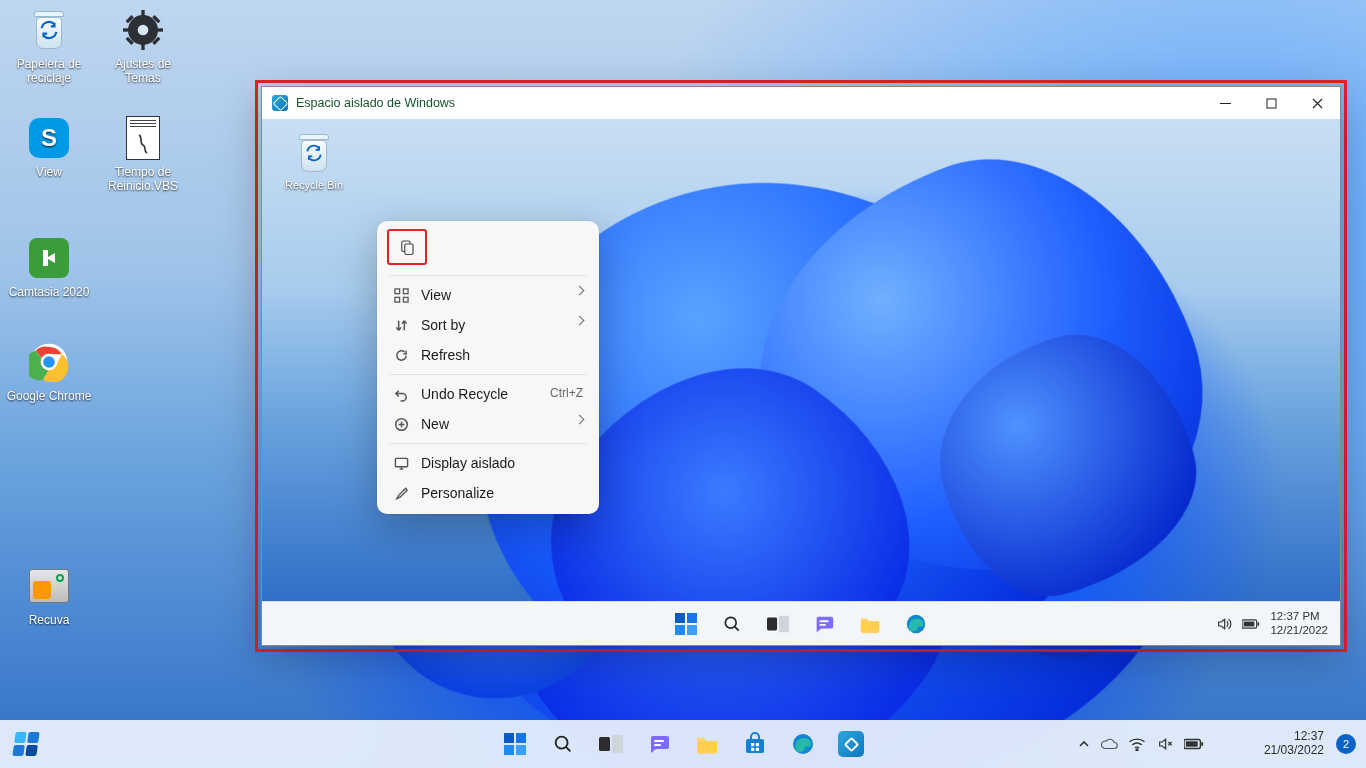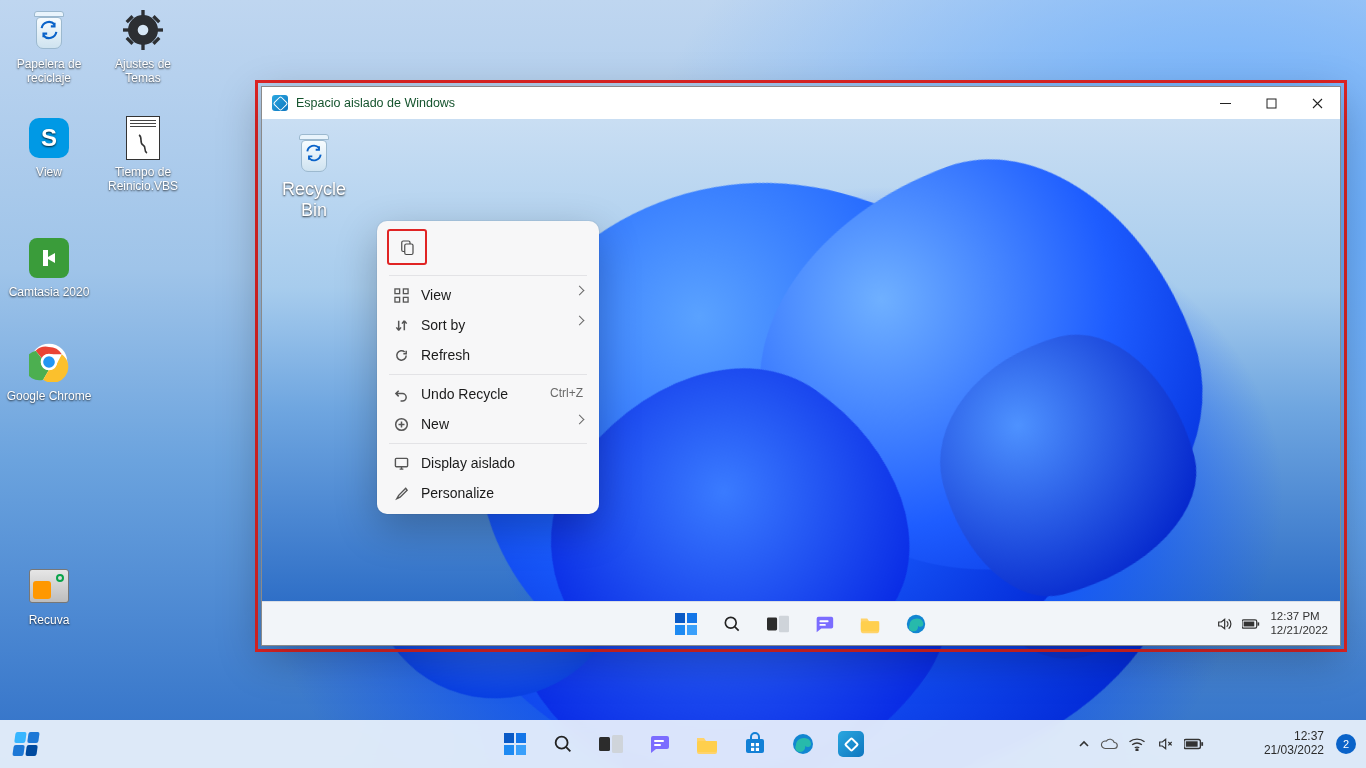--- a/index.html
+++ b/index.html
@@ -71,21 +71,21 @@
   background:
     radial-gradient(720px 560px at 58% 78%, #0230e9 0%, #1155ff 25%, transparent 55%),
     linear-gradient(180deg, #c9def3 0%, #a7cced 35%, #6fa6e0 60%, #2f6fc7 100%);
 }
 .sandbox-client .petal{transform-origin:center;}
 .sp1{width:620px;height:520px;left:220px;top:70px;}
 .sp2{width:430px;height:410px;left:500px;top:50px;}
 .sp3{width:340px;height:340px;left:300px;top:250px;}
 .sp4{width:250px;height:250px;left:680px;top:220px;}
 
-.sandbox-icon{position:absolute;left:14px;top:12px;width:76px;text-align:center;color:#fff;font-size:18px;text-shadow:0 1px 2px rgba(0,0,0,.8);cursor:pointer;}
+.sandbox-icon{position:absolute;left:14px;top:12px;width:76px;text-align:center;color:#fff;font-size:11px;text-shadow:0 1px 2px rgba(0,0,0,.8);cursor:pointer;}
 .sandbox-icon .glyph{width:44px;height:44px;margin:0 auto 4px;display:flex;align-items:center;justify-content:center;}
 
 
 .sandbox-taskbar{height:44px;background:#f2f5f9;display:flex;align-items:center;position:relative;border-top:1px solid #d9dee6;}
 .sb-center{position:absolute;left:50%;transform:translateX(-50%);display:flex;gap:6px;}
 .sb-right{position:absolute;right:12px;display:flex;align-items:center;gap:10px;color:#333;font-size:11.5px;}
 .sb-clock{line-height:1.15;}
 
 
 .ctxmenu{position:absolute;left:115px;top:102px;width:222px;background:#f7f7f8;border-radius:10px;box-shadow:0 14px 40px rgba(0,0,0,.25),0 0 0 1px rgba(0,0,0,.04);padding:6px;color:#1b1b1b;}

